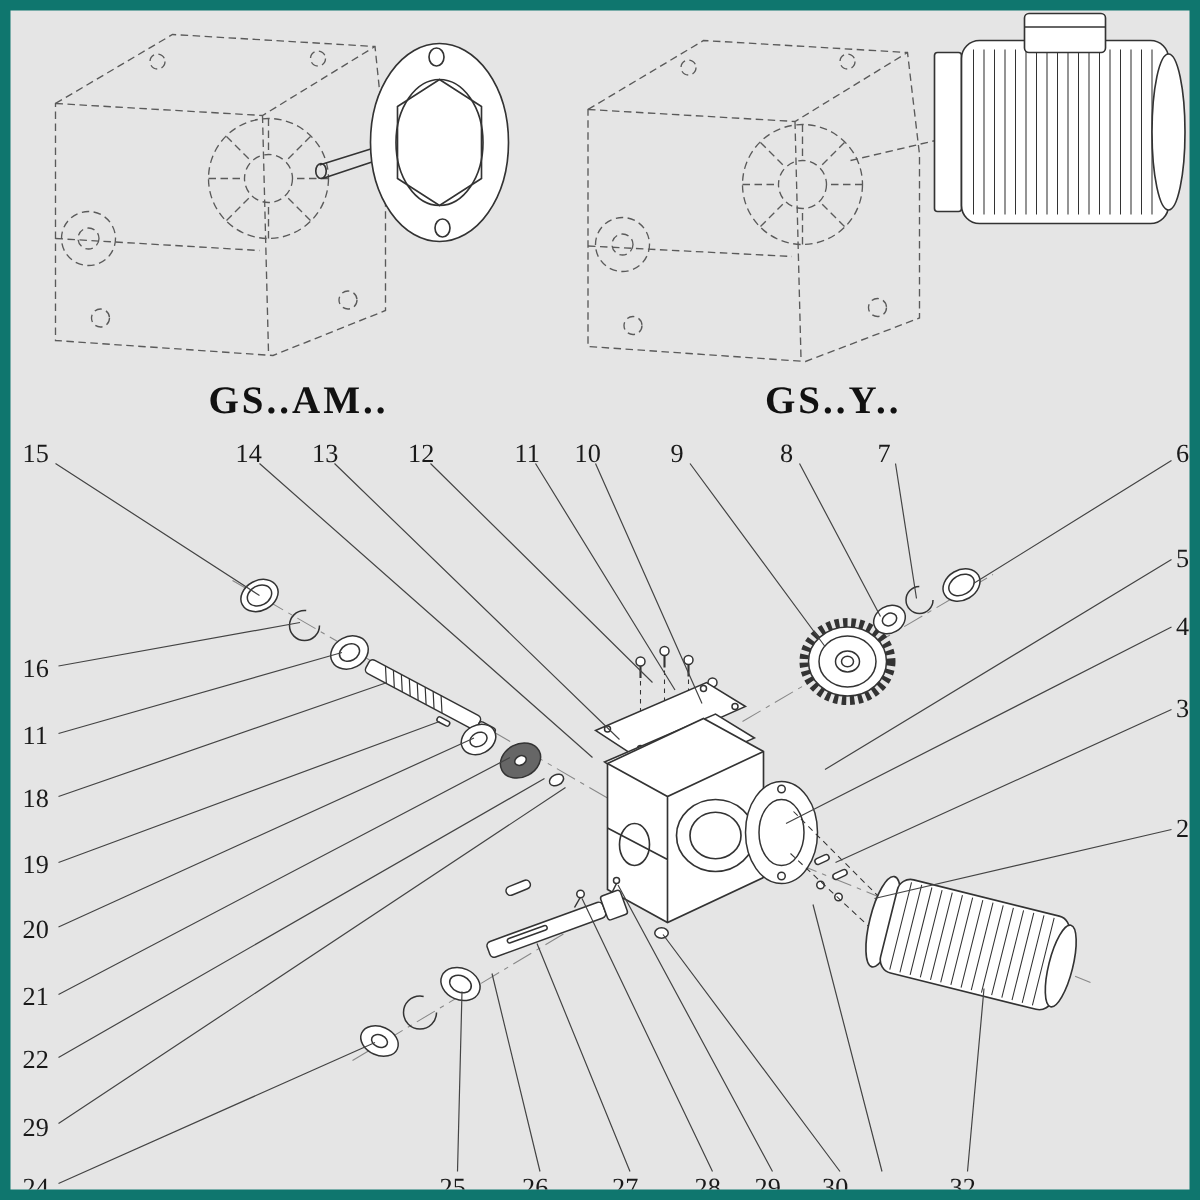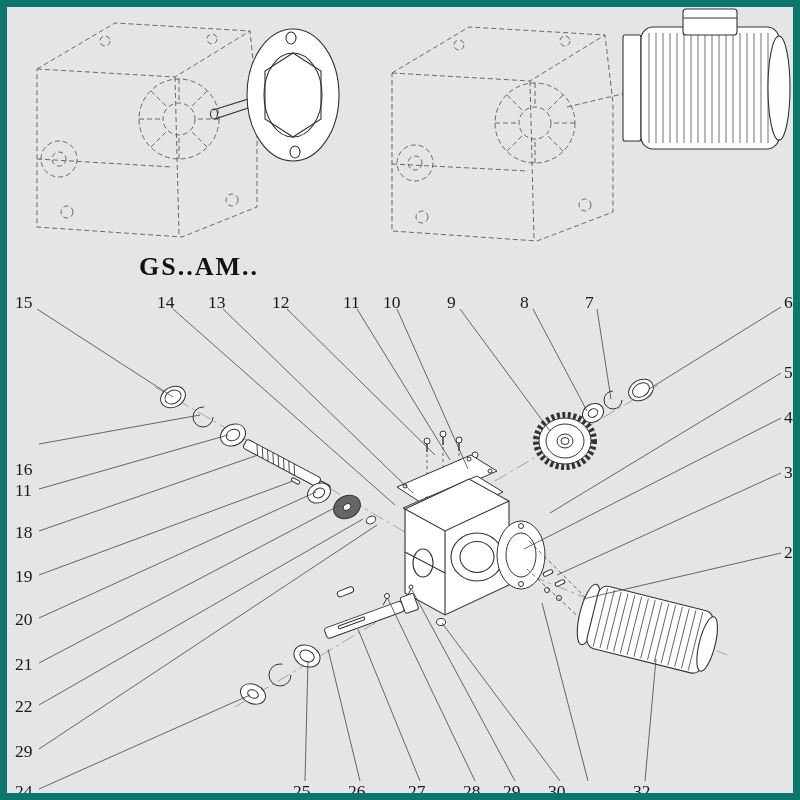--- a/index.html
+++ b/index.html
@@ -203,36 +203,37 @@
       M32 437 L193 408 M32 482 L221 428 M32 524 L251 448 M32 568 L286 474
       M32 611 L309 485 M32 656 L333 498 M32 698 L356 512 M32 742 L370 518
       M32 782 L243 688
       M298 774 L301 654 M353 774 L321 642 M413 774 L351 622 M468 774 L381 592
       M508 774 L405 583 M553 774 L435 616 M581 774 L535 596 M638 774 L649 652"></path>
 
     <path d="M95 796 L800 796" stroke="#555" stroke-width="1.4" fill="none"></path>
   </svg>
 
   <div class="variant-label" id="label-gsam">GS..AM..</div>
+  <div class="variant-label" id="label-gsy">GS..Y..</div>
 
   <div class="callout" style="left:8px;   top:287px;">15</div>
   <div class="callout" style="left:150px; top:287px;">14</div>
   <div class="callout" style="left:201px; top:287px;">13</div>
   <div class="callout" style="left:265px; top:287px;">12</div>
   <div class="callout" style="left:336px; top:287px;">11</div>
   <div class="callout" style="left:376px; top:287px;">10</div>
   <div class="callout" style="left:440px; top:287px;">9</div>
   <div class="callout" style="left:513px; top:287px;">8</div>
   <div class="callout" style="left:578px; top:287px;">7</div>
   <div class="callout" style="left:777px; top:287px;">6</div>
   <div class="callout" style="left:777px; top:357px;">5</div>
   <div class="callout" style="left:777px; top:402px;">4</div>
   <div class="callout" style="left:777px; top:457px;">3</div>
   <div class="callout" style="left:777px; top:537px;">2</div>
-  <div class="callout" style="left:8px;   top:454px;text-align:right;">16</div>
+  <div class="callout" style="left:8px;   top:430px;text-align:right;">16</div>
   <div class="callout" style="left:8px;   top:475px;">11</div>
   <div class="callout" style="left:8px;   top:517px;">18</div>
   <div class="callout" style="left:8px;   top:561px;">19</div>
   <div class="callout" style="left:8px;   top:604px;">20</div>
   <div class="callout" style="left:8px;   top:649px;">21</div>
   <div class="callout" style="left:8px;   top:691px;">22</div>
   <div class="callout" style="left:8px;   top:736px;">29</div>
   <div class="callout" style="left:8px;   top:776px;">24</div>
   <div class="callout" style="left:286px; top:776px;">25</div>
   <div class="callout" style="left:341px; top:776px;">26</div>

